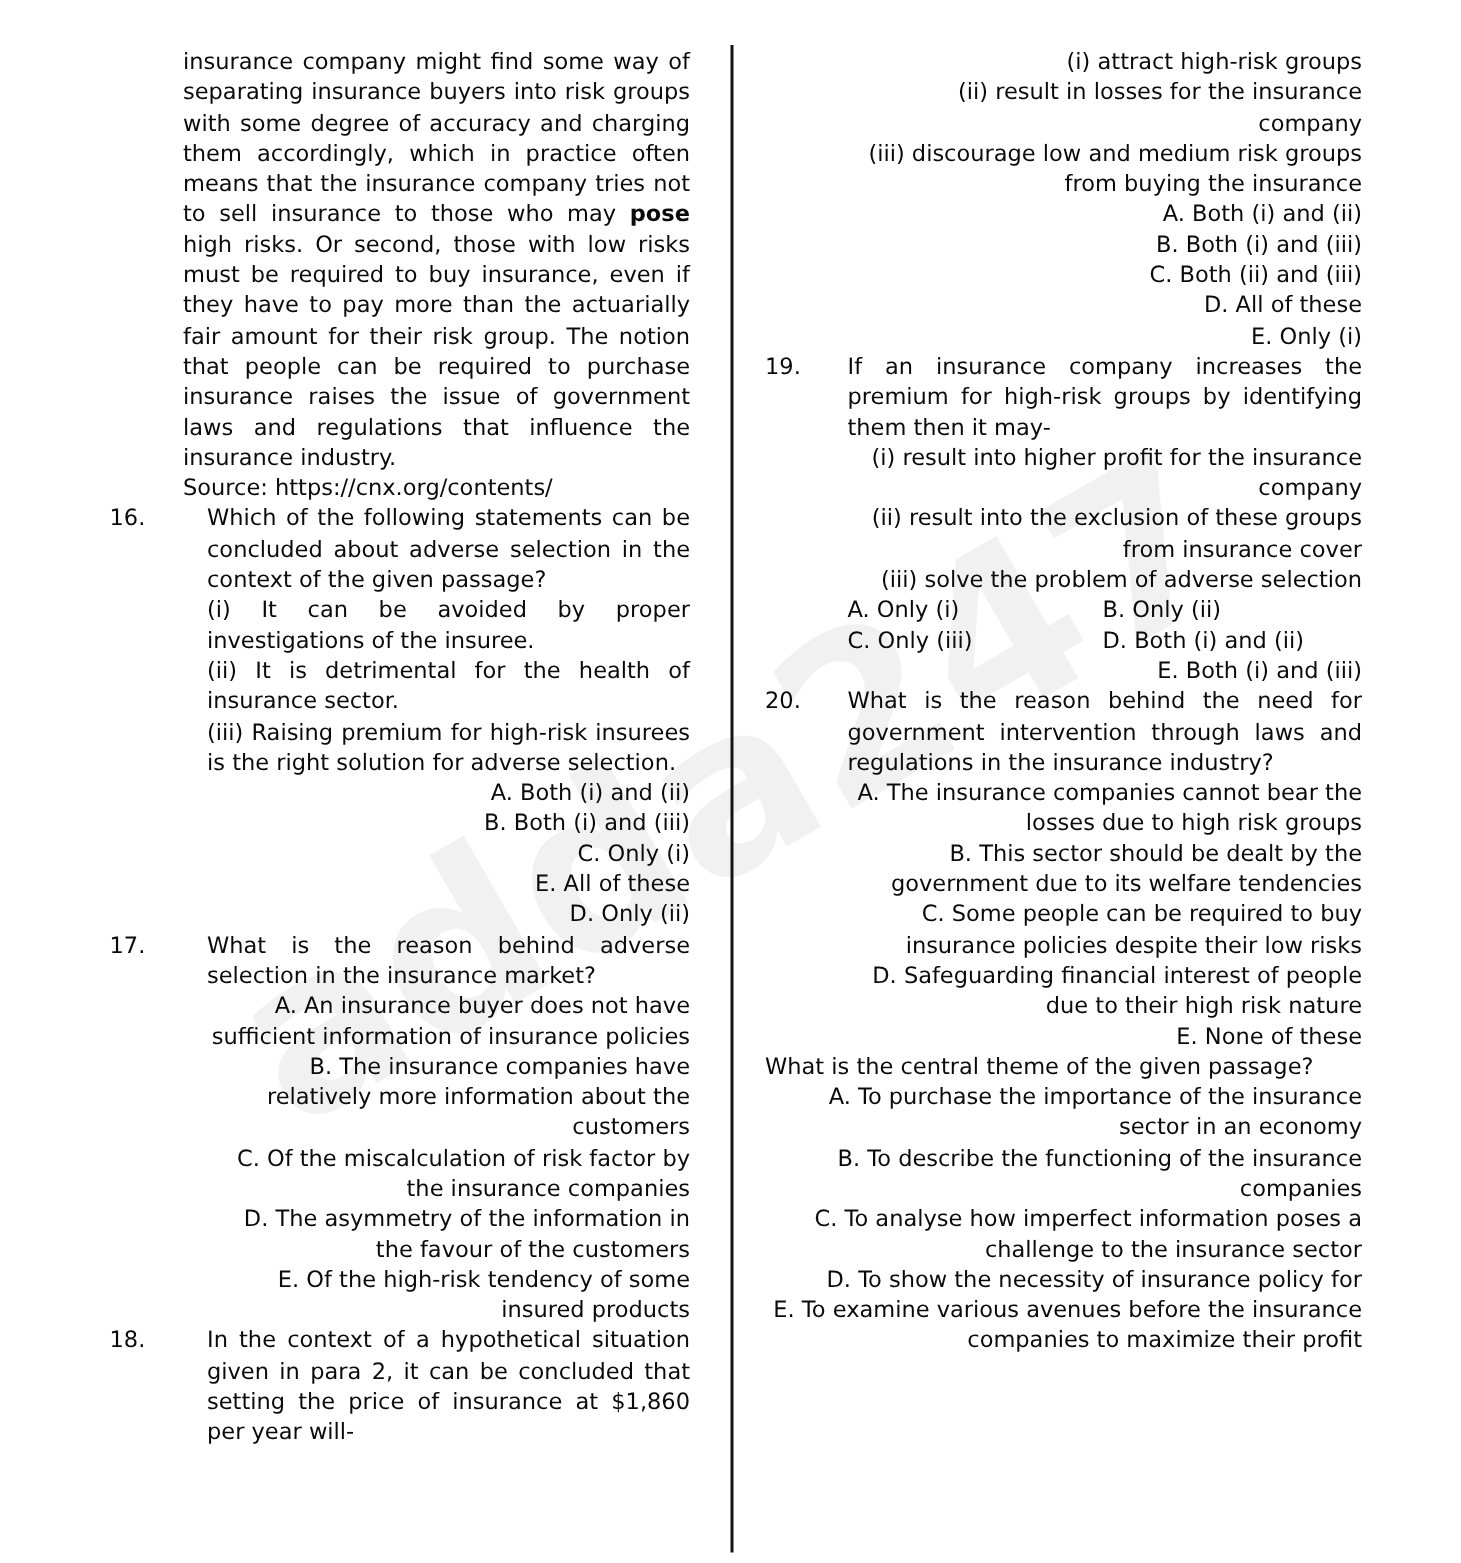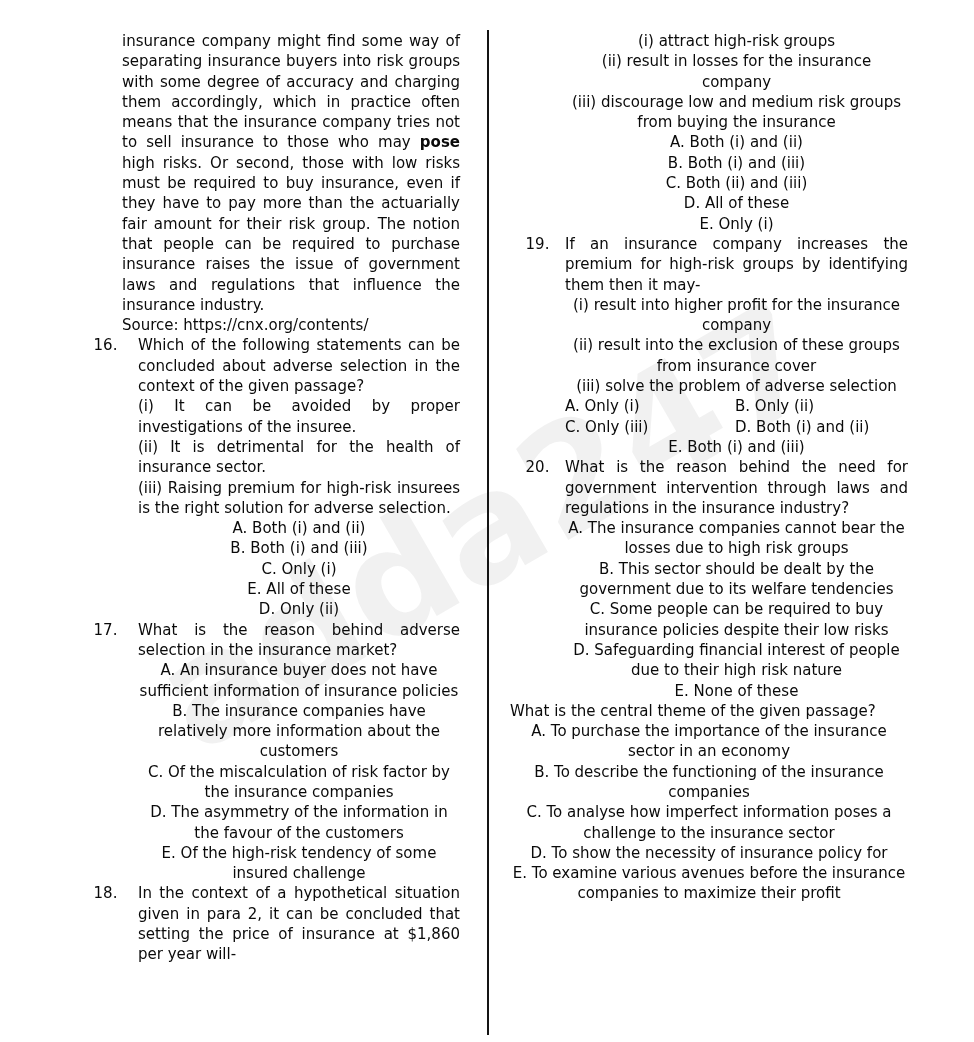--- a/index.html
+++ b/index.html
@@ -35,27 +35,27 @@
   }
 
   .col { position: absolute; top: 31px; line-height: 20.3px; }
   .col-left  { left: 57px;  width: 403px; }
   .col-right { left: 510px; width: 398px; }
 
   .passage { margin-left: 65px; text-align: justify; }
   .source-line { margin-left: 65px; }
 
   .question { display: flex; }
-  .qnum { flex: none; text-align: center; }
+  .qnum { flex: none; }
   .col-left  .qnum { width: 65px; margin-left: 16px; }
   .col-right .qnum { width: 55px; }
   .qbody { flex: 1; min-width: 0; }
 
   .part-justify { text-align: justify; }
-  .part-left { text-align: center; }
+  .part-left { text-align: right; }
   .part-pair { display: flex; }
   .part-pair .pair-left { width: 170px; flex: none; }
   .part-pair .pair-right { flex: 1; }
 
   b { font-weight: bold; }
 </style>
 </head>
 <body>
 
 <div class="page">
@@ -79,21 +79,21 @@
         </div>
       </div>
       <div class="question">
         <div class="qnum">17.</div>
         <div class="qbody">
           <div class="part part-justify">What is the reason behind adverse selection in the insurance market?</div>
           <div class="part part-left">A. An insurance buyer does not have sufficient information of insurance policies</div>
           <div class="part part-left">B. The insurance companies have relatively more information about the customers</div>
           <div class="part part-left">C. Of the miscalculation of risk factor by the insurance companies</div>
           <div class="part part-left">D. The asymmetry of the information in the favour of the customers</div>
-          <div class="part part-left">E. Of the high-risk tendency of some insured challenge</div>
+          <div class="part part-left">E. Of the high-risk tendency of some insured products</div>
         </div>
       </div>
       <div class="question">
         <div class="qnum">18.</div>
         <div class="qbody">
           <div class="part part-justify">In the context of a hypothetical situation given in para 2, it can be concluded that setting the price of insurance at $1,860 per year will-</div>
         </div>
       </div>
     </div>
   <div class="col col-right">

